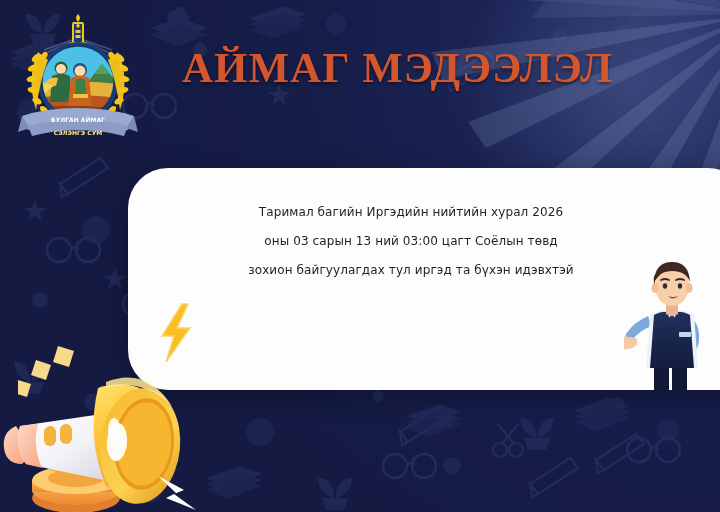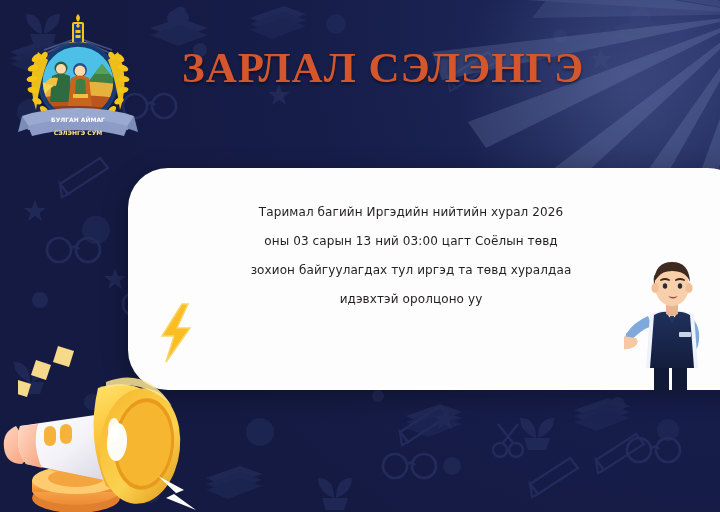--- a/index.html
+++ b/index.html
@@ -257,28 +257,27 @@
     <g>
       <path d="M8 104 q24 -8 56 -8 q32 0 56 8 l-6 14 q-26 -8 -50 -8 q-24 0 -50 8 Z" fill="#9aa9cf"></path>
       <path d="M8 104 l-4 16 l12 -4 Z" fill="#7c8cb8"></path>
       <path d="M120 104 l4 16 l-12 -4 Z" fill="#7c8cb8"></path>
       <path d="M14 114 q26 -7 50 -7 q24 0 50 7 l-4 10 q-22 -6 -46 -6 q-24 0 -46 6 Z" fill="#8d9cc6"></path>
     </g>
     <text x="64" y="110" text-anchor="middle" font-family="DejaVu Sans, sans-serif" font-size="6" font-weight="700" fill="#ffffff">БУЛГАН АЙМАГ</text>
     <text x="64" y="123" text-anchor="middle" font-family="DejaVu Sans, sans-serif" font-size="6" font-weight="700" fill="#ffe98a">СЭЛЭНГЭ СУМ</text>
   </svg>
 
-  <div class="title">ЗАРЛАЛ СЭЛЭНГЭ</div>
+  <div class="title">АЙМАГ МЭДЭЭЛЭЛ</div>
 
   <div class="card">
     <div class="card-text">
       <span class="ln">Таримал багийн Иргэдийн нийтийн хурал 2026</span>
       <span class="ln">оны 03 сарын  13 ний  03:00 цагт Соёлын төвд</span>
-      <span class="ln">зохион байгуулагдах тул иргэд та төвд хуралдаа</span>
-      <span class="ln">идэвхтэй оролцоно уу</span>
+      <span class="ln">зохион байгуулагдах тул иргэд та бүхэн идэвхтэй</span>
     </div>
   </div>
 
   <svg class="sparks" viewBox="0 0 70 62">
     <g fill="#f7d98a">
       <path d="M40 2 l16 5 l-5 16 l-16 -5 Z"></path>
       <path d="M18 16 l15 5 l-5 15 l-15 -5 Z"></path>
       <path d="M0 36 l13 4 l-4 13 l-13 -4 Z"></path>
     </g>
   </svg>

